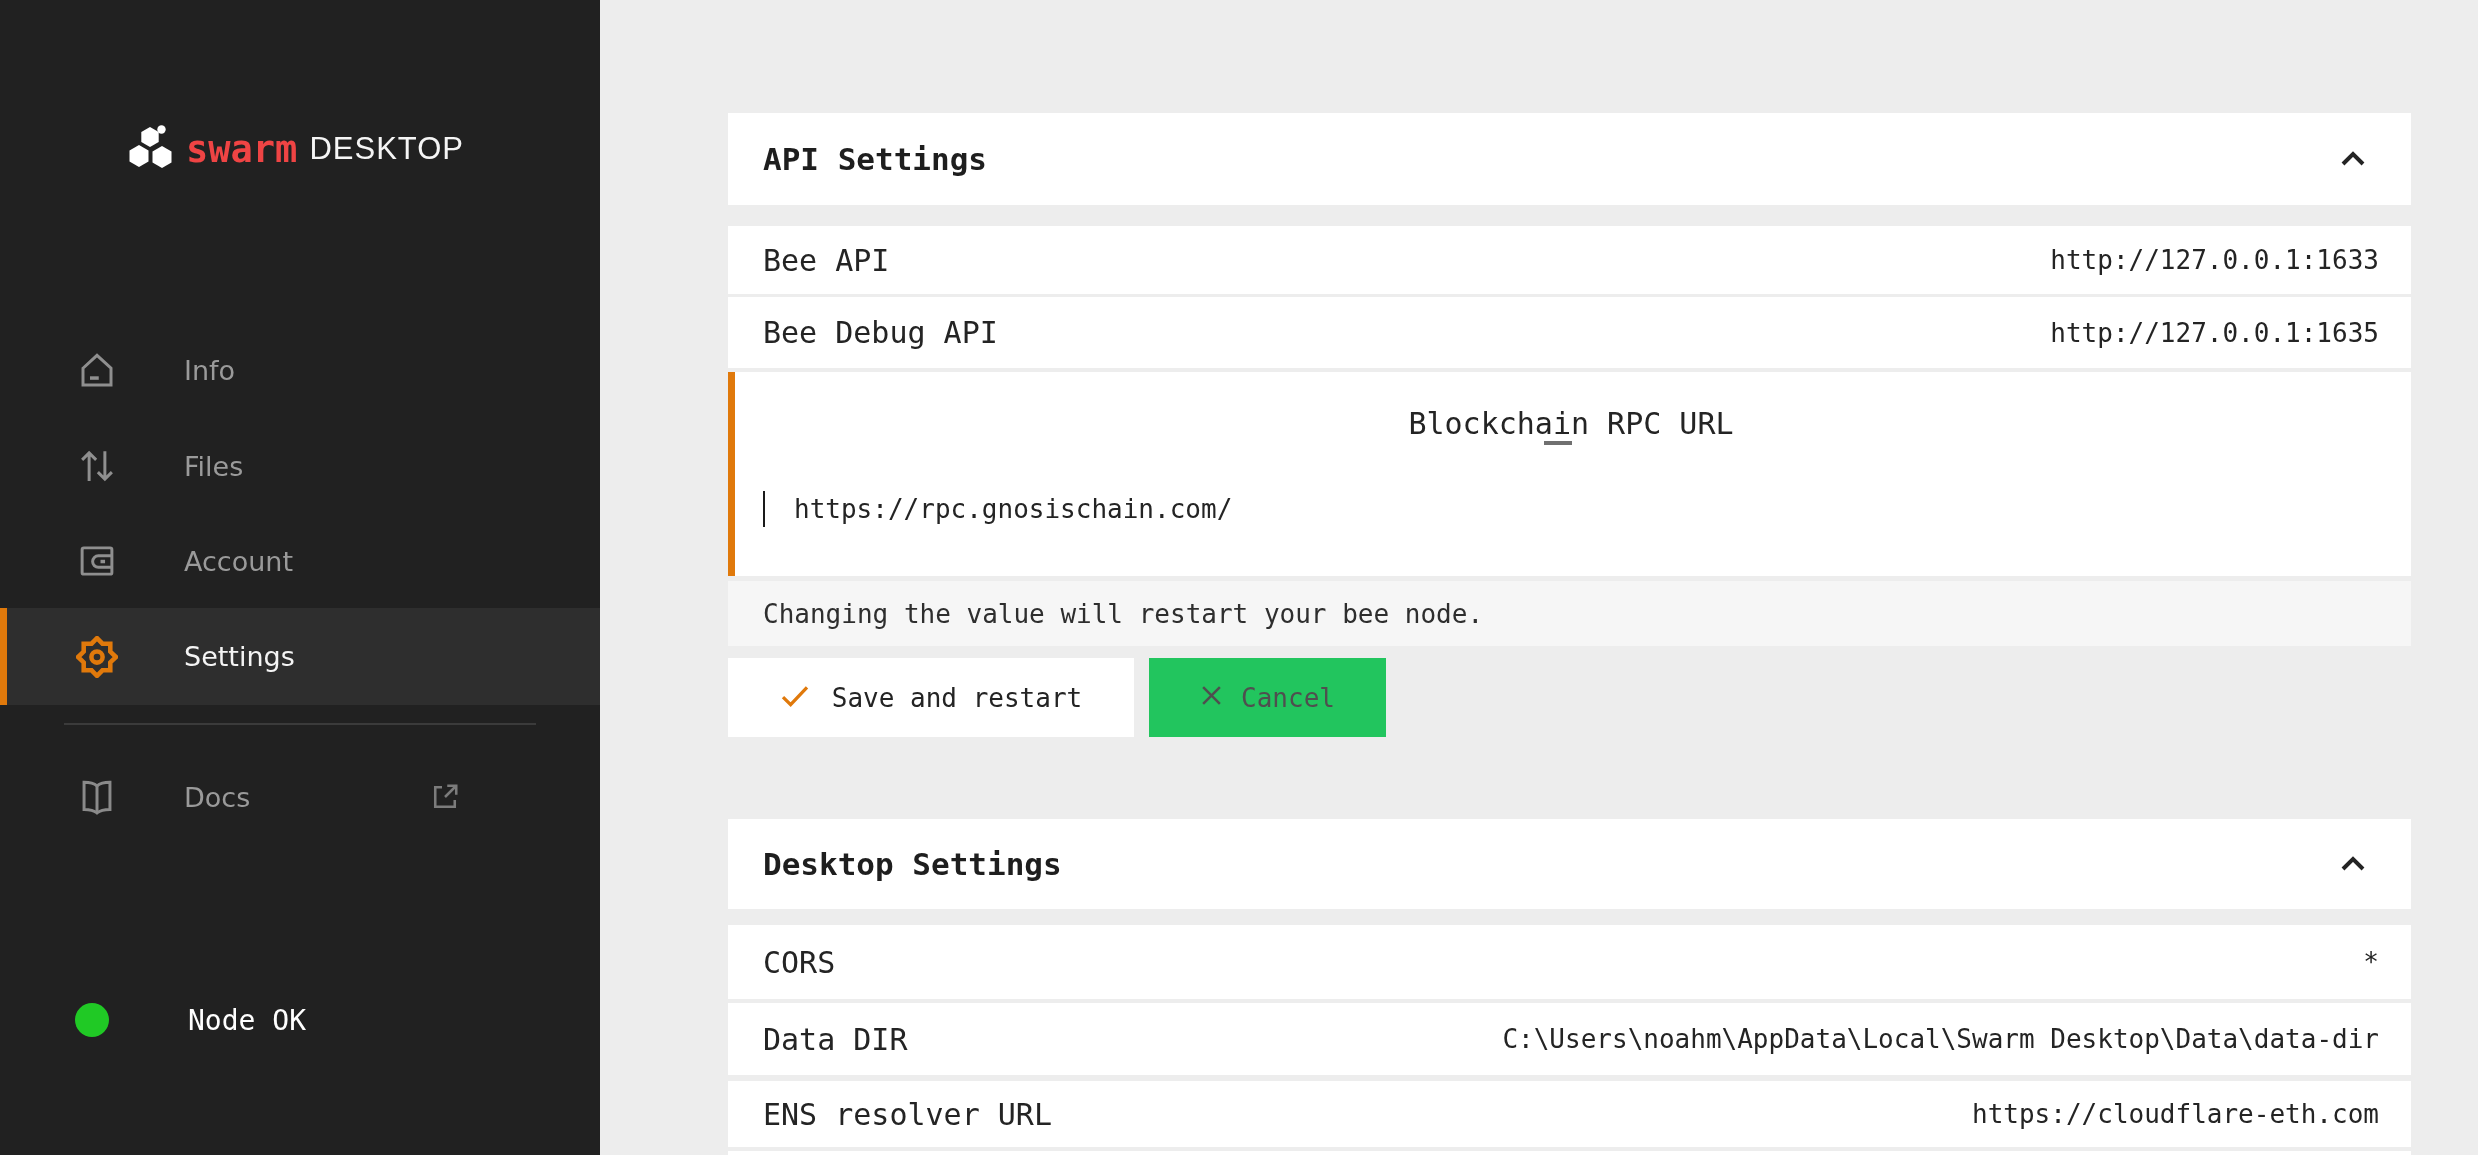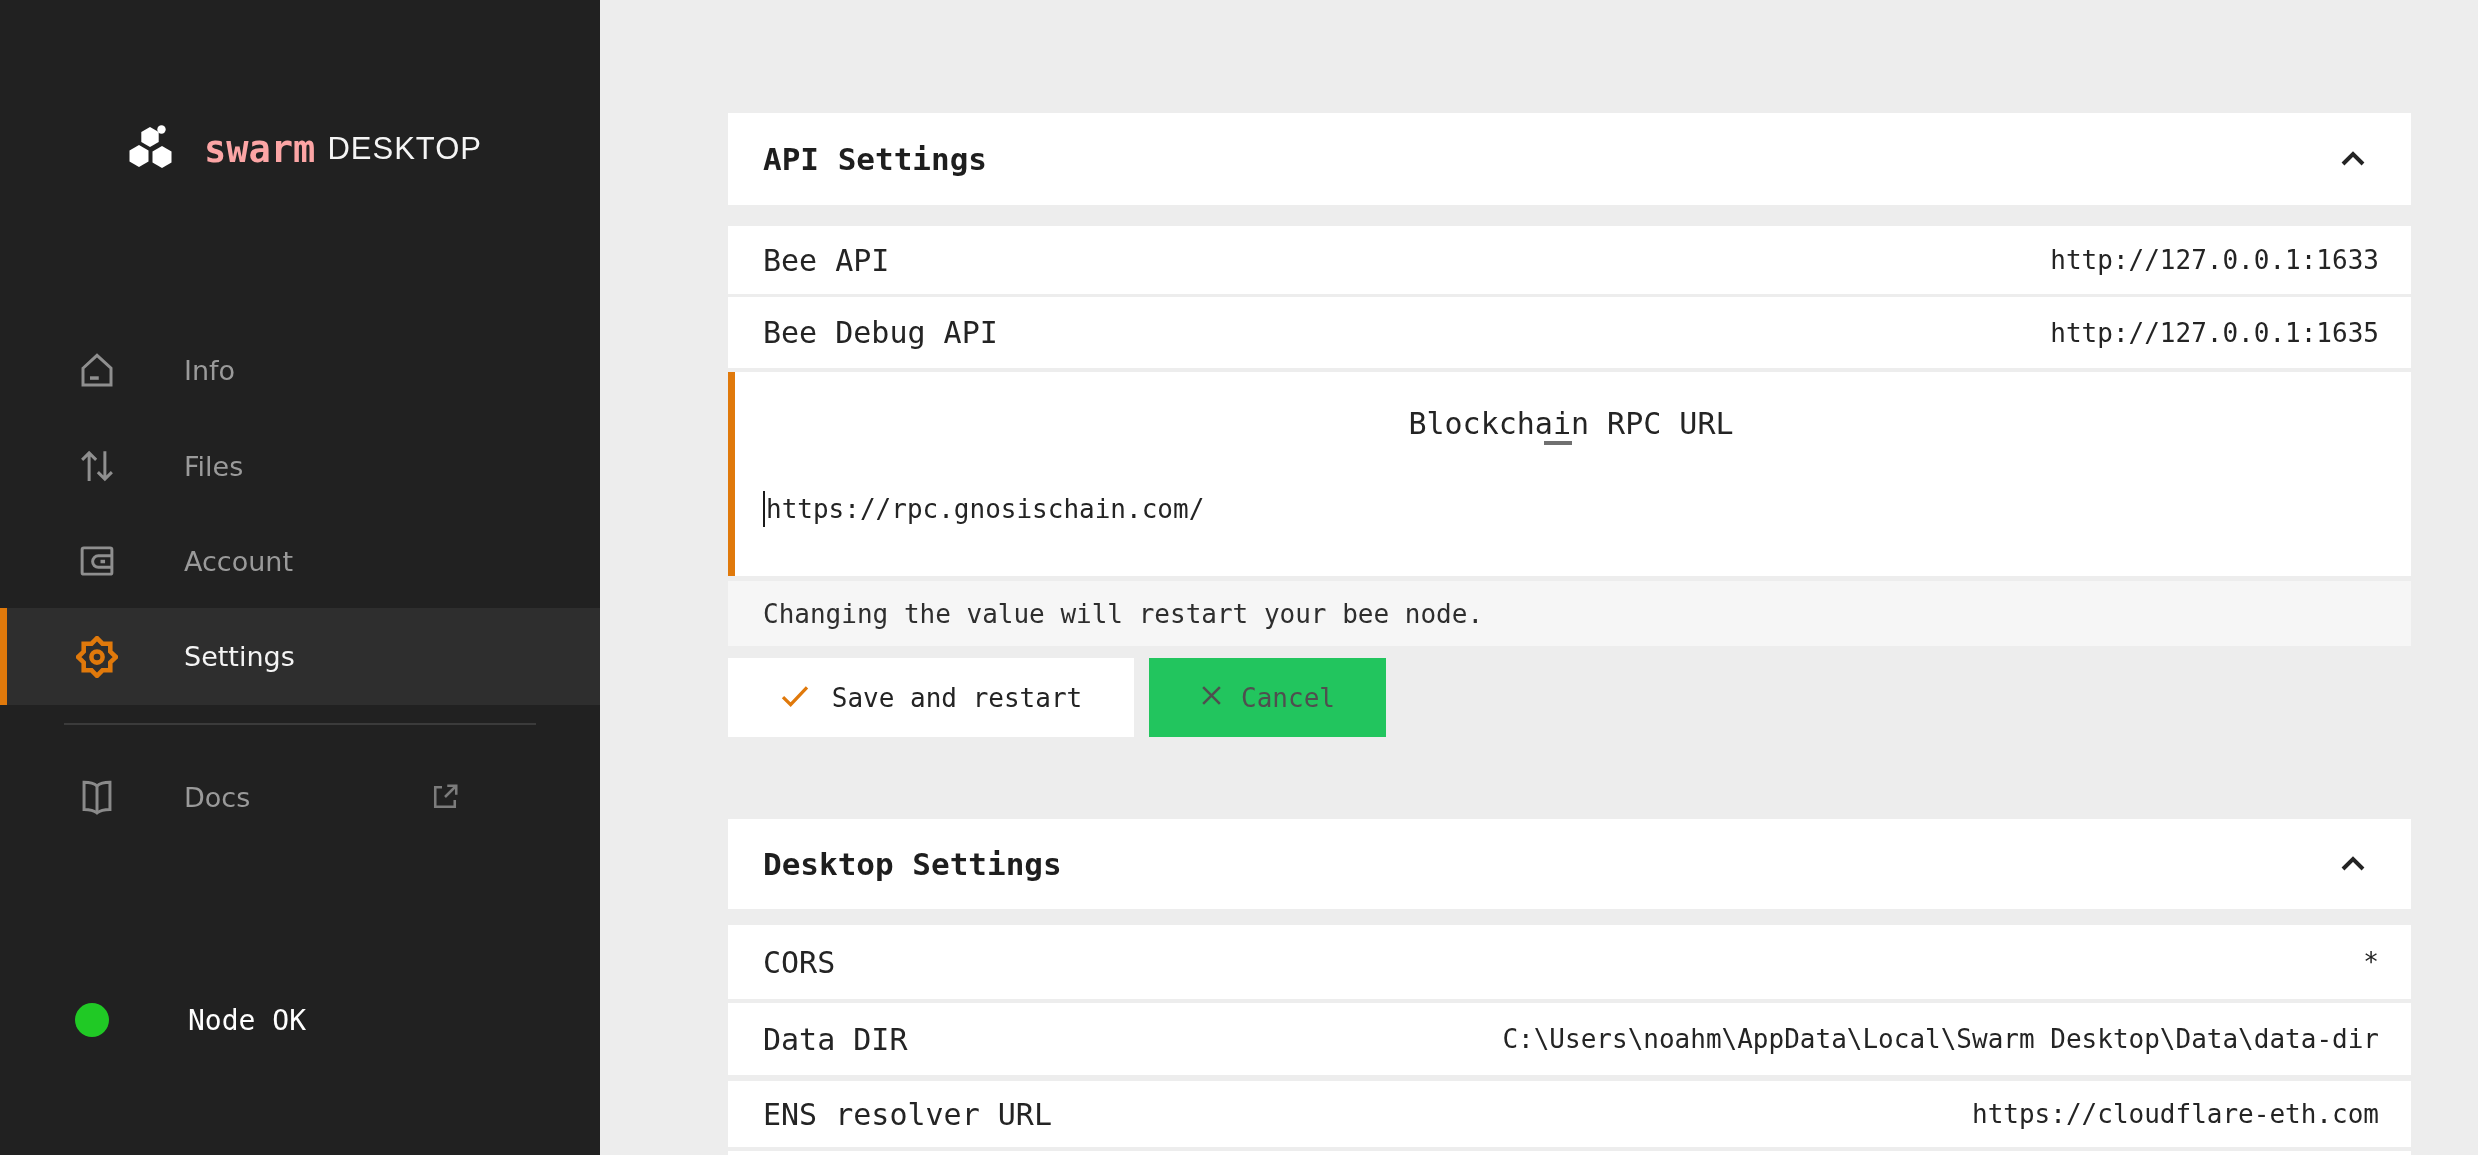--- a/index.html
+++ b/index.html
@@ -16,21 +16,21 @@
   .sidebar {
     position: absolute; left: 0; top: 0; width: 600px; height: 1155px;
     background: var(--sidebar-bg, #212121);
   }
   .logo {
     position: absolute; left: 126px; top: 118px; height: 62px;
     display: flex; align-items: center;
   }
   .logo-mark { width: 50px; height: 52px; flex: 0 0 auto; }
   .logo-name {
-    margin-left: 28px; font-size: 37px; font-weight: bold; color: #fca5a5;
+    margin-left: 10px; font-size: 37px; font-weight: bold; color: #ef4444;
     font-family: "DejaVu Sans Mono", monospace; letter-spacing: 0;
   }
   .logo-suffix {
     margin-left: 12px; font-size: 31px; color: #f5f5f5;
     font-family: "Liberation Sans", sans-serif; letter-spacing: 1px;
   }
   .nav-item {
     position: absolute; left: 0; width: 600px; height: 96px;
     display: flex; align-items: center; cursor: pointer;
   }
@@ -71,21 +71,21 @@
   .setting-row {
     display: flex; align-items: center; justify-content: space-between;
     padding: 0 32px 0 35px; cursor: pointer;
   }
   .row-label { font-size: 30px; color: #242424; }
   .row-value { font-size: 26px; color: #242424; white-space: pre; }
 
   .rpc-card { border-left: 7px solid var(--accent, #e0790b); padding: 34px 32px 0 28px; }
   .rpc-head { display: flex; align-items: center; justify-content: space-between; flex-direction: column; }
   .minus-icon { width: 28px; height: 4px; background: #707070; margin-right: 26px; cursor: pointer; }
-  .rpc-input { margin-top: 46px; display: flex; align-items: center; cursor: text; }
+  .rpc-input { margin-top: 46px; display: flex; align-items: center; cursor: text; gap: 28px; }
   .caret { width: 2px; height: 36px; background: #1a1a1a; flex: 0 0 auto; }
   .rpc-value { font-size: 26px; color: #242424; margin-left: 1px; }
 
   .note-card { background: #f6f6f6; display: flex; align-items: center; padding-left: 35px; }
   .note-text { font-size: 26px; color: #2e2e2e; }
 
   .btn {
     position: absolute; top: 658px; height: 79px;
     display: flex; align-items: center; justify-content: center;
     cursor: pointer;

